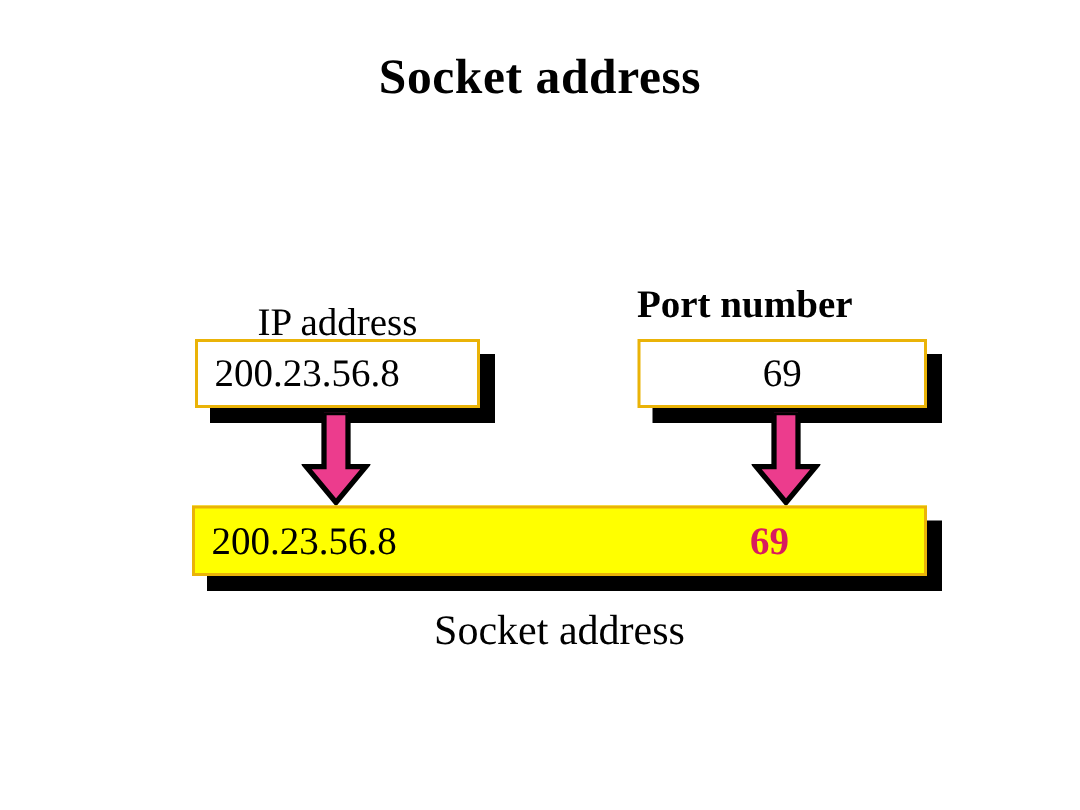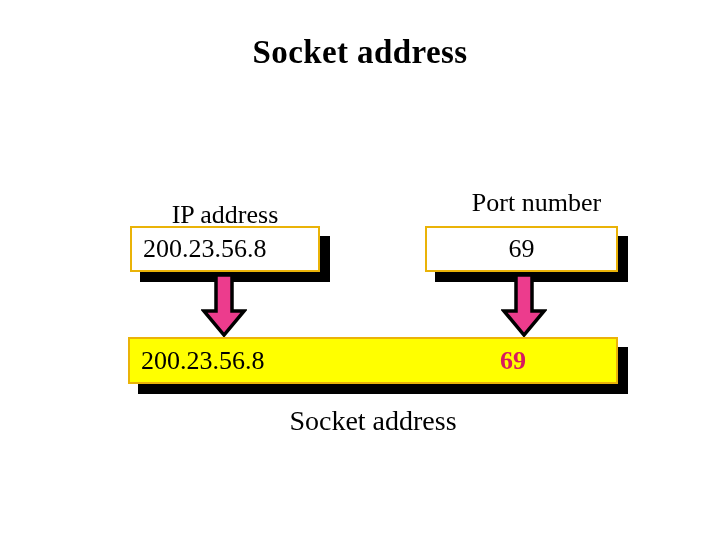--- a/index.html
+++ b/index.html
@@ -37,21 +37,21 @@
 
   
   .field-label {
     position: absolute;
     font-size: 26px;
     line-height: 30px;
     text-align: center;
     white-space: nowrap;
   }
   #label-ip    { left: 130px; top: 200px; width: 190px; }
-  #label-port  { left: 440px; top: 188px; width: 193px; }
+  #label-port  { left: 400px; top: 188px; width: 193px; font-weight: bold; }
 
   
   .shadow-box {
     position: absolute;
     background: #ffffff;
     border: 2px solid #eab308;
     box-sizing: border-box;
     box-shadow: 10px 10px 0 0 #000000;
   }
   .shadow-box .box-text {

